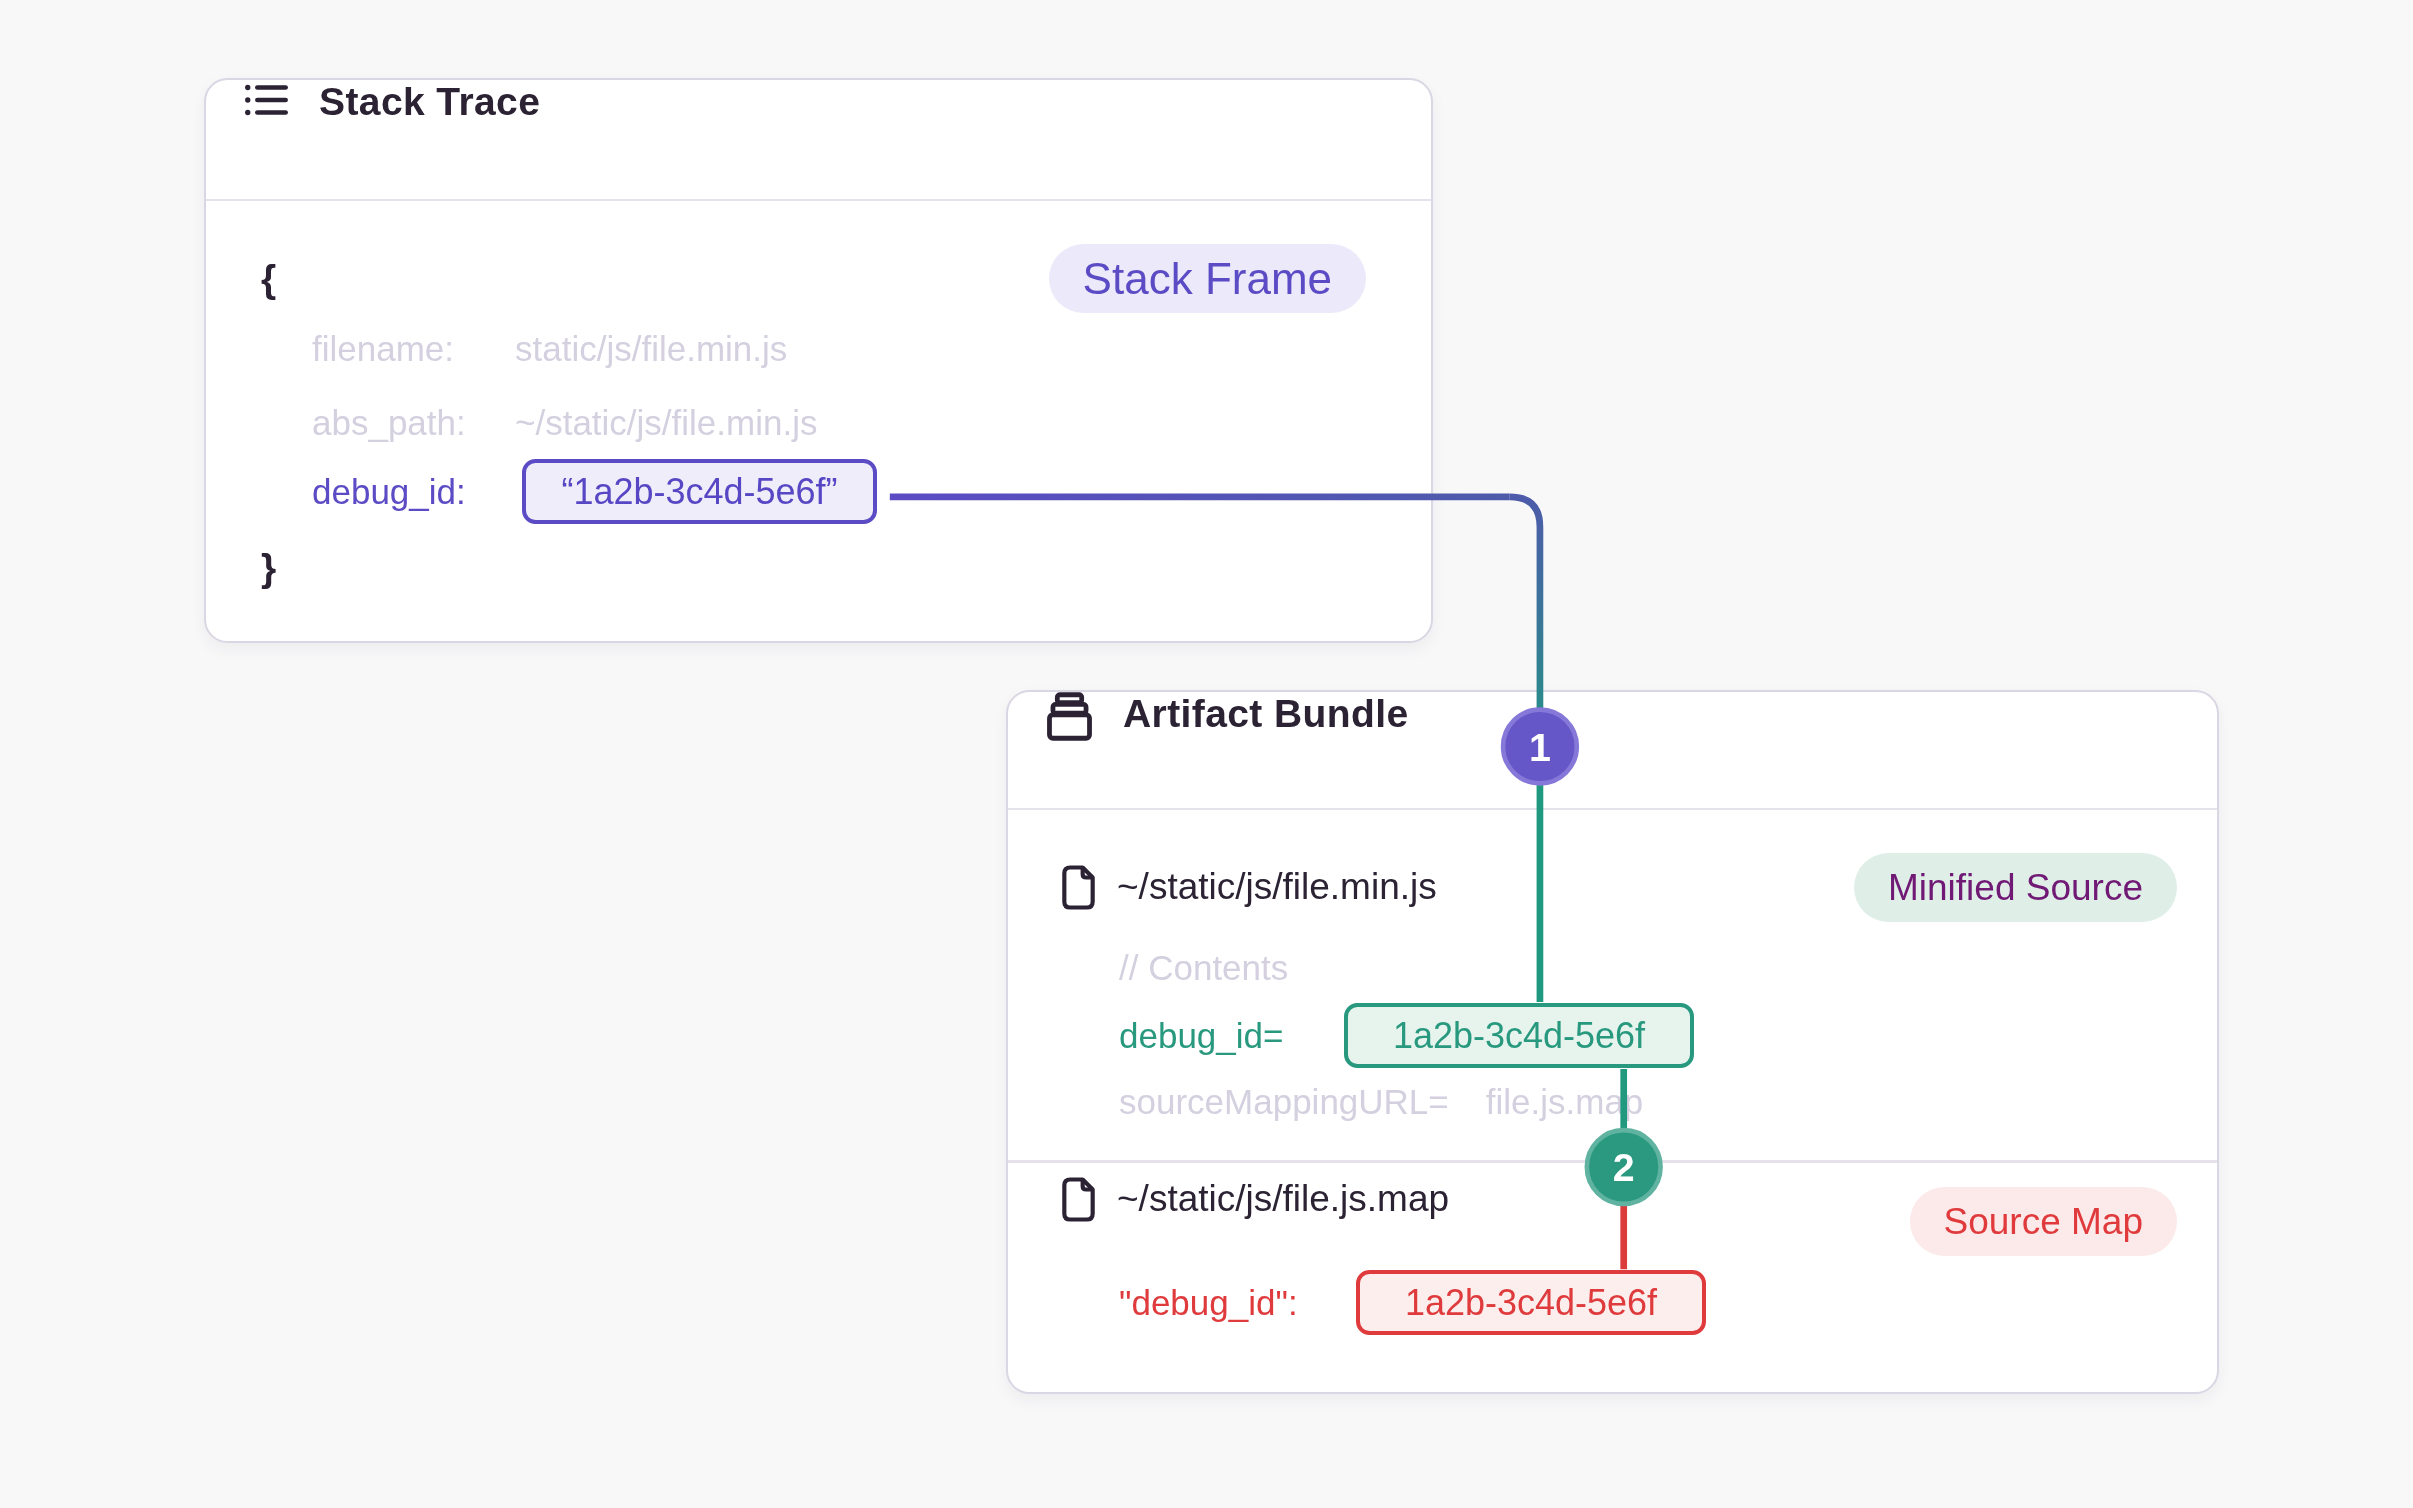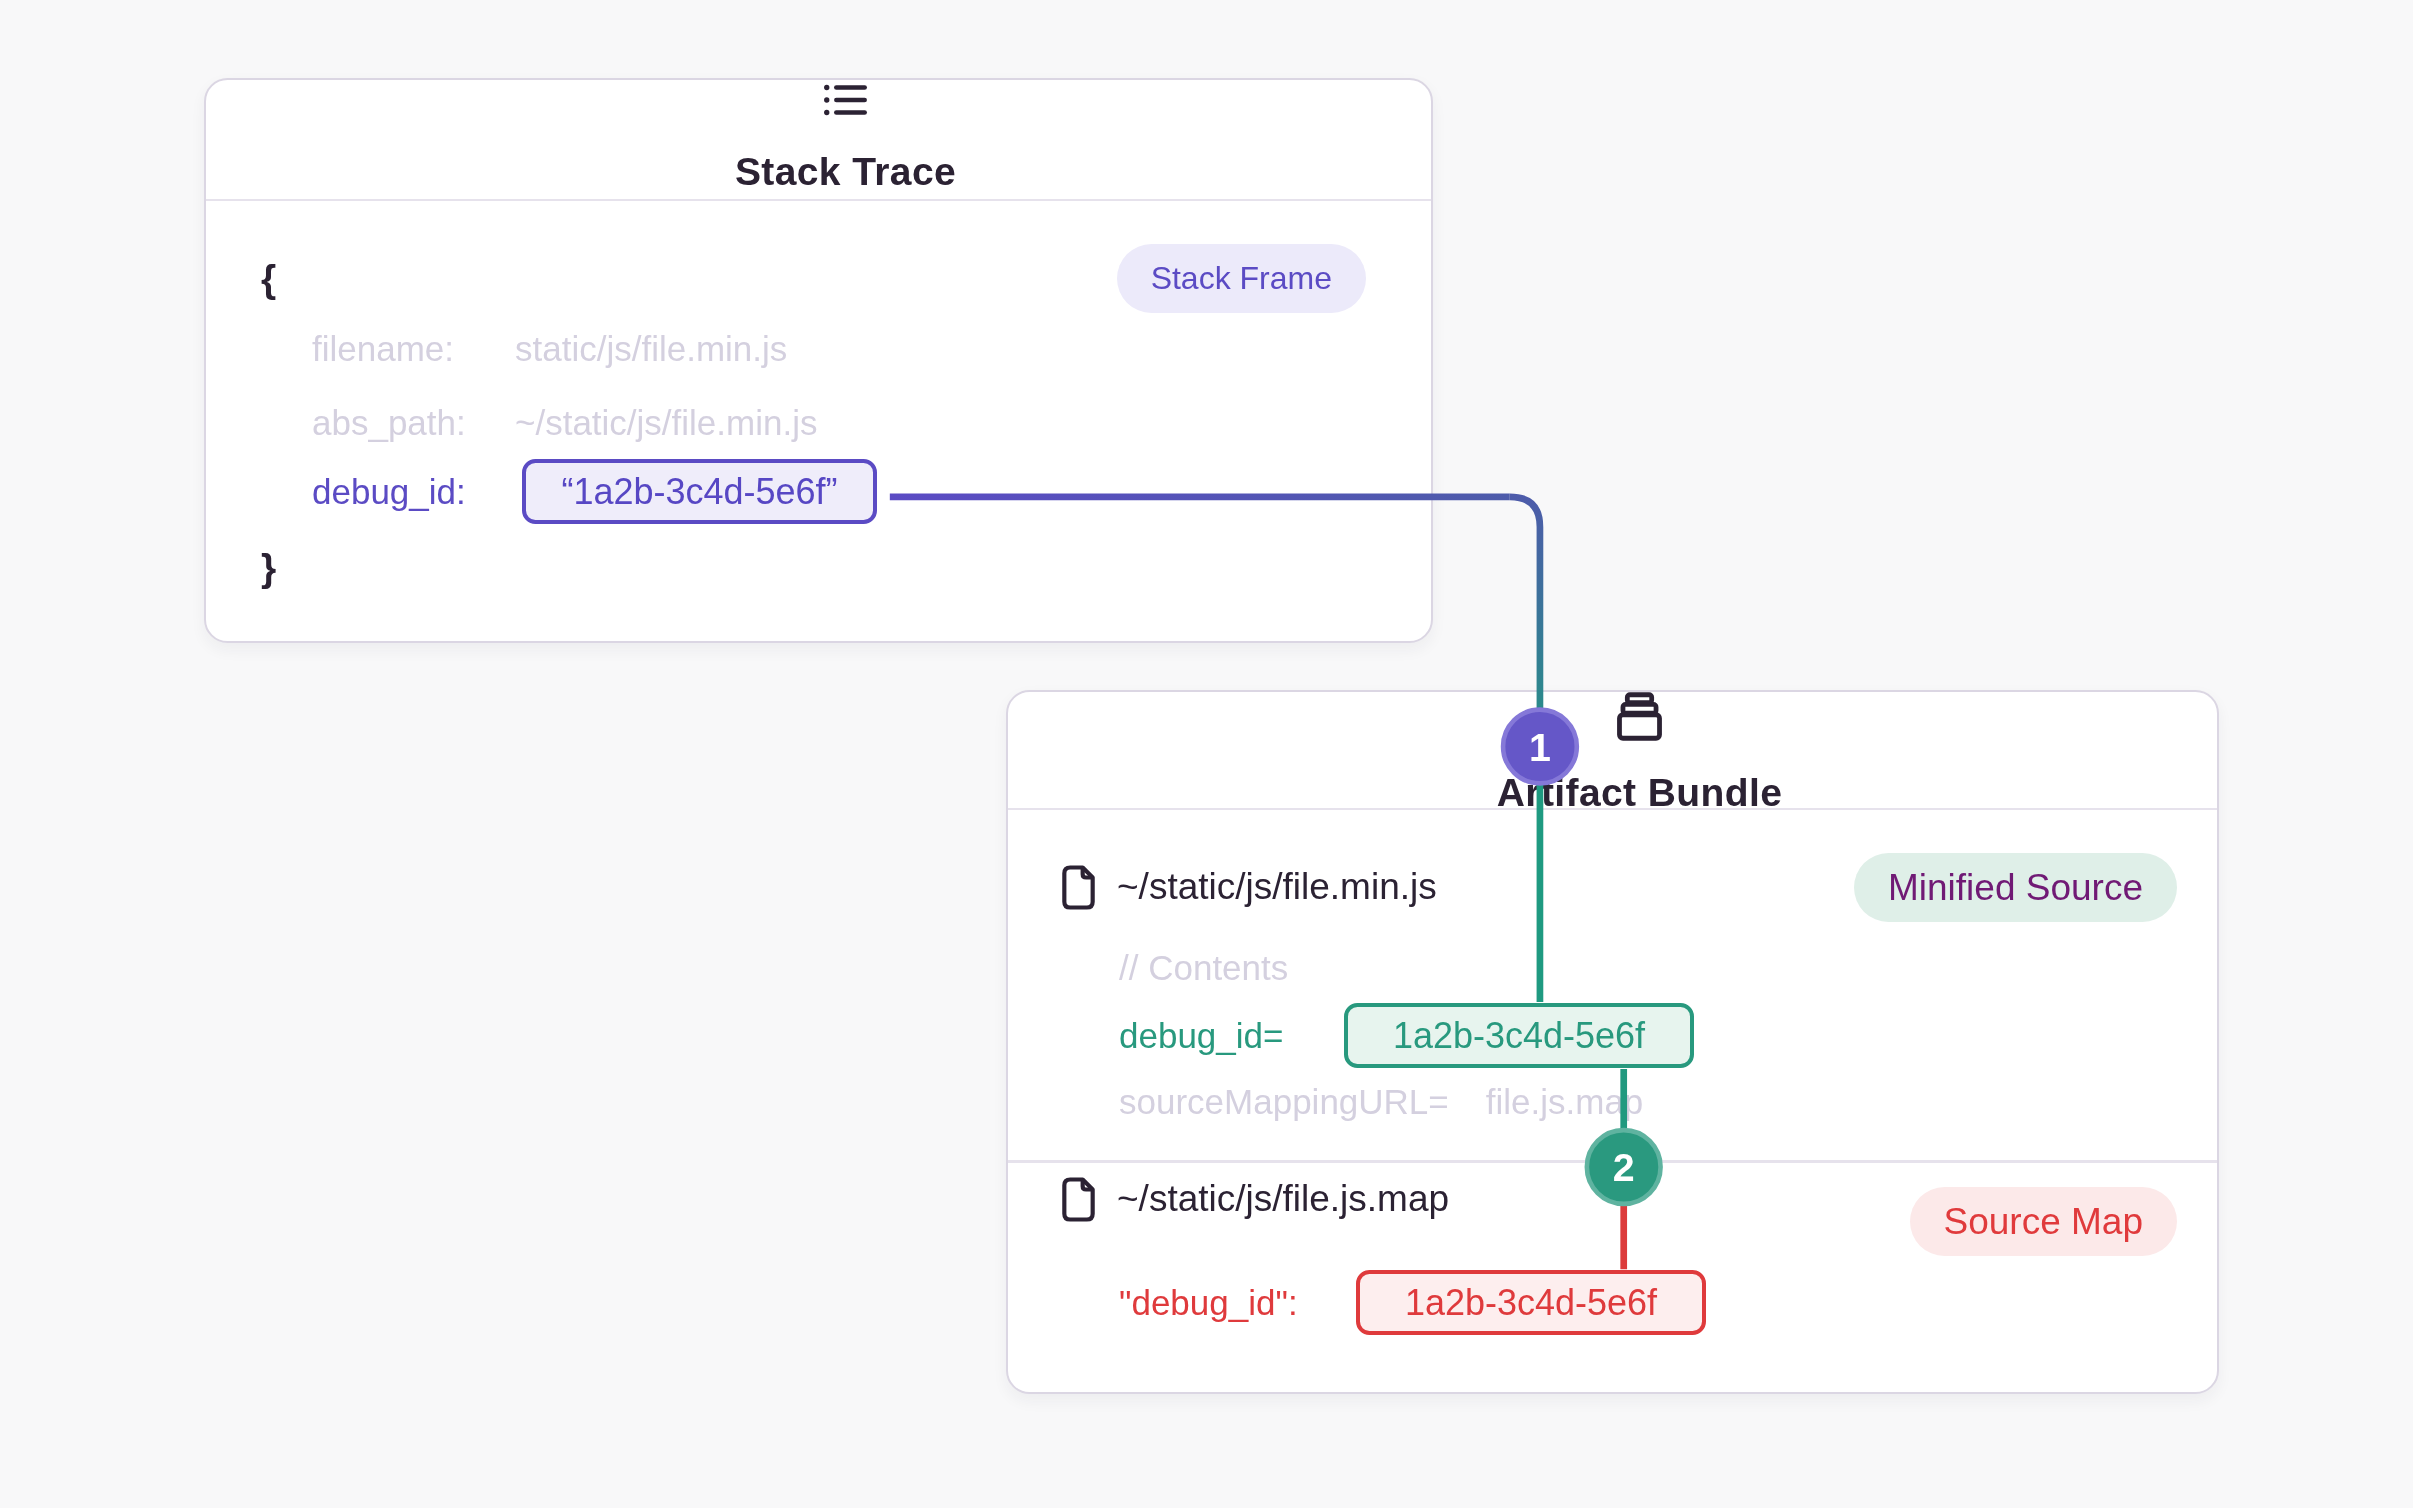--- a/index.html
+++ b/index.html
@@ -13,40 +13,40 @@
     position:absolute;background:#FFFFFF;
     border:2.5px solid #DBD6E3;border-radius:23.5px;
     box-shadow:0 6.7px 15px rgba(43,34,51,.05);
     z-index:1;
   }
   #stack-card{left:204px;top:78px;width:1225px;height:561px}
   #artifact-card{left:1006px;top:690px;width:1209px;height:700px}
 
   .card-header{
     position:absolute;left:0;top:0;right:0;
-    display:flex;align-items:center;gap:30px;
-    padding-left:54px;border-bottom:2.5px solid #E6E2EC;flex-direction:column;
+    display:flex;gap:30px;
+    padding-left:38px;border-bottom:2.5px solid #E6E2EC;
   }
   #stack-card .card-header{height:119px}
   #artifact-card .card-header{height:116px}
   .card-title{font-size:39px;font-weight:700;letter-spacing:0.4px;color:#2B2233}
 
   .row{position:absolute;display:flex;align-items:center;font-size:35px;line-height:50px;white-space:nowrap}
   .muted{color:#D4D0DF}
   .purple-text{color:#5B4BC4}
   .green-text{color:#28997E}
   .red-text{color:#DF3A3C}
 
   .brace{position:absolute;left:55px;font-size:39px;font-weight:700;color:#2B2233;line-height:50px}
   #brace-open{top:174px}
   #brace-close{top:463px}
 
   .pill{
     position:absolute;display:flex;align-items:center;
-    height:69px;padding:0 34px;border-radius:35px;font-size:32px;
+    height:69px;padding:0 34px;border-radius:35px;font-size:44px;
   }
   #stack-frame-badge{right:65px;top:164px;background:#ECEAFA;color:#5B4BC4}
   #badge-minified{right:40px;top:161px;background:#DFEFE8;color:#701a75;font-size:37px}
   #badge-sourcemap{right:40px;top:495px;background:#FCE9E9;color:#E03A3C;font-size:37px}
 
   #field-filename{left:106px;top:244px}
   #field-abspath{left:106px;top:318px}
   .flabel{display:inline-block;width:203px}
 
   #debug-row-1{left:106px;top:379px;height:65px}

